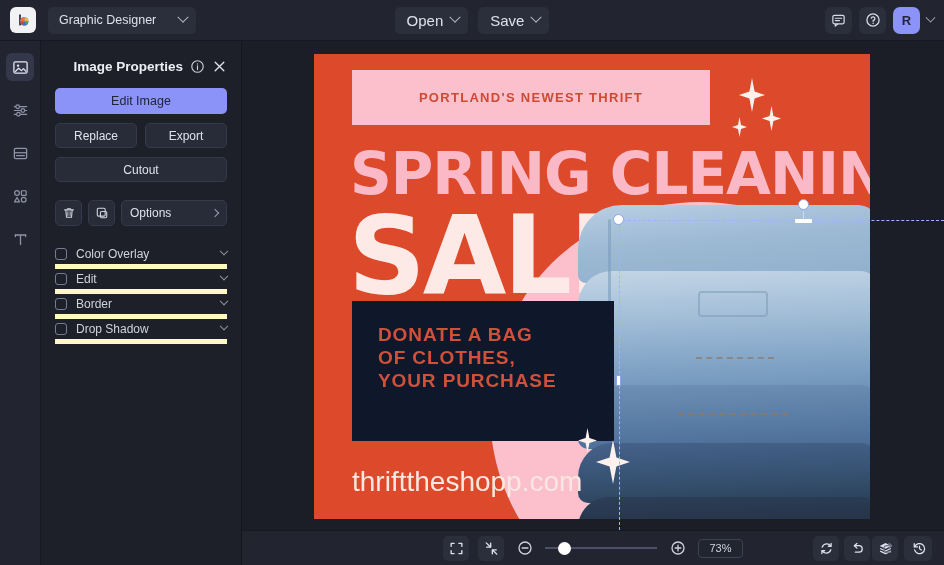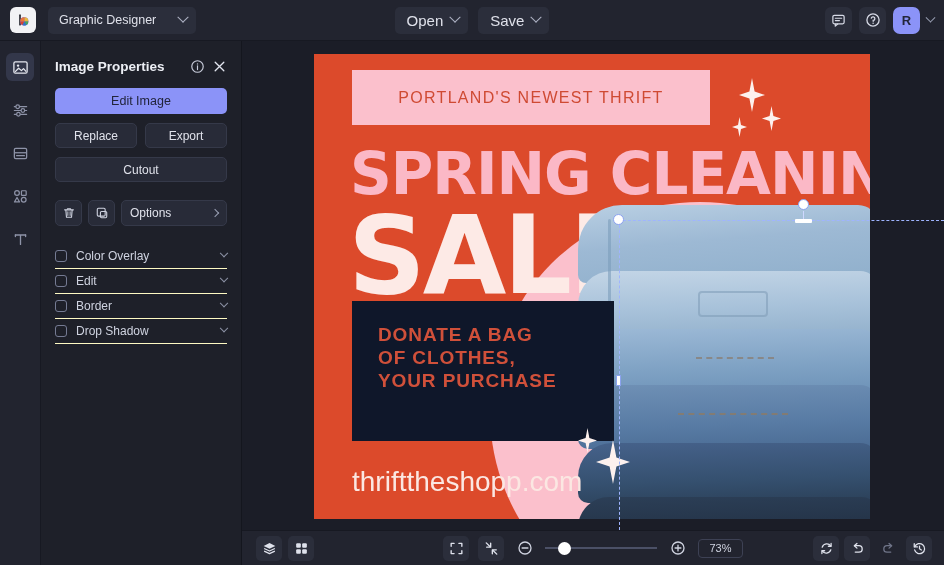--- a/index.html
+++ b/index.html
@@ -64,21 +64,21 @@
   .rail-btn.active { background: #33374a; }
 
   
   .panel {
     position: absolute; left: 41px; top: 41px; width: 201px; height: 524px;
     background: #1e2029; border-right: 1px solid #14161e; padding: 0 14px;
   }
   .panel-head {
     height: 40px; display: flex; align-items: center; margin-top: 5px;
   }
-  .panel-title { color: #eceef4; font-size: 13.5px; font-weight: bold; flex: 1; }
+  .panel-title { color: #eceef4; font-size: 13.5px; font-weight: bold; flex: 1; text-align: right; }
   .panel-head .hicon { margin-left: 7px; cursor: pointer; display: flex; }
   .btn-primary {
     width: 100%; height: 26px; border-radius: 5px; background: #8b93f8; border: none;
     color: #21243a; font-size: 12.5px; font-family: inherit; cursor: pointer;
     display: flex; align-items: center; justify-content: center; margin-top: 2px;
   }
   .btn-row { display: flex; gap: 8px; margin-top: 9px; }
   .btn-sec {
     flex: 1; height: 25px; border-radius: 5px; background: #282b38; border: 1px solid #353949;
     color: #dfe1ea; font-size: 12px; font-family: inherit; cursor: pointer;
@@ -93,21 +93,21 @@
   .options-btn {
     flex: 1; height: 26px; border-radius: 5px; background: #282b38; border: 1px solid #353949;
     display: flex; align-items: center; padding: 0 8px; cursor: pointer;
   }
   .options-btn span { color: #dfe1ea; font-size: 12px; flex: 1; }
   .chev-right { width: 6px; height: 6px; border-right: 1.5px solid #9aa0b4; border-top: 1.5px solid #9aa0b4;
                 transform: rotate(45deg); }
   .effects { margin-top: 18px; }
   .eff-row {
     height: 25px; display: flex; align-items: center; gap: 9px;
-    border-bottom: 1px solid #fef9c3; cursor: pointer;
+    border-bottom: 5px solid #fef9c3; cursor: pointer;
   }
   .cbox {
     width: 12px; height: 12px; border-radius: 3px; border: 1.4px solid #757b93;
     background: transparent; flex: none;
   }
   .eff-row .lbl { color: #cfd3e0; font-size: 12px; flex: 1; }
   .chev-dn { width: 6px; height: 6px; border-right: 1.4px solid #8d92a6; border-bottom: 1.4px solid #8d92a6;
              transform: rotate(45deg) translate(-2px,-2px); }
 
   
@@ -122,21 +122,21 @@
   
   .pink-circle {
     position: absolute; right: -40px; top: 148px; width: 420px; height: 420px;
     background: #fbc0cc; border-radius: 50%;
   }
   .banner {
     position: absolute; left: 38px; top: 16px; width: 358px; height: 55px;
     background: #fbc0cc; display: flex; align-items: center; justify-content: center;
   }
   .banner-t {
-    color: #cf4a33; font-size: 16px; font-weight: normal; letter-spacing: 1.3px;
+    color: #cf4a33; font-size: 13px; font-weight: bold; letter-spacing: 1.3px;
     font-family: "Liberation Sans", sans-serif;
   }
   .spring {
     position: absolute; left: 36px; top: 86px; color: #fbb8c6; font-size: 58px;
     font-weight: bold; letter-spacing: -1px; white-space: nowrap;
     font-family: "DejaVu Sans", sans-serif;
   }
   .sale {
     position: absolute; left: 34px; top: 150px; color: #fdeae6; font-size: 108px;
     font-weight: bold; letter-spacing: -3px; line-height: 0.96; white-space: nowrap;
@@ -181,21 +181,21 @@
     position: absolute; width: 5px; height: 11px; background: #fff;
     border: 1px solid #8ba2ef; cursor: pointer;
   }
   .rot-stem { position: absolute; width: 0; border-left: 1.5px solid #cfd8ff; }
   .rot-bar { position: absolute; height: 4px; background: #fff; border-radius: 1px; }
 
   
   .bottombar {
     position: absolute; left: 242px; top: 530px; width: 702px; height: 35px;
     background: #22242f; border-top: 1px solid #171922;
-    display: flex; align-items: center; padding: 0 14px;
+    display: flex; align-items: center; padding: 0 14px; justify-content: flex-end;
   }
   .bb-left { display: flex; gap: 6px; }
   .bb-center { position: absolute; left: 0; right: 0; margin: 0 auto; width: 400px;
                display: flex; align-items: center; justify-content: center; gap: 9px; }
   .bb-right { position: absolute; right: 12px; display: flex; gap: 5px; }
   .bb-btn {
     width: 26px; height: 25px; border-radius: 5px; background: #2b2e3b;
     display: flex; align-items: center; justify-content: center; cursor: pointer; border: none;
   }
   .bb-plain { width: 23px; height: 23px; display: flex; align-items: center; justify-content: center; cursor: pointer; }

